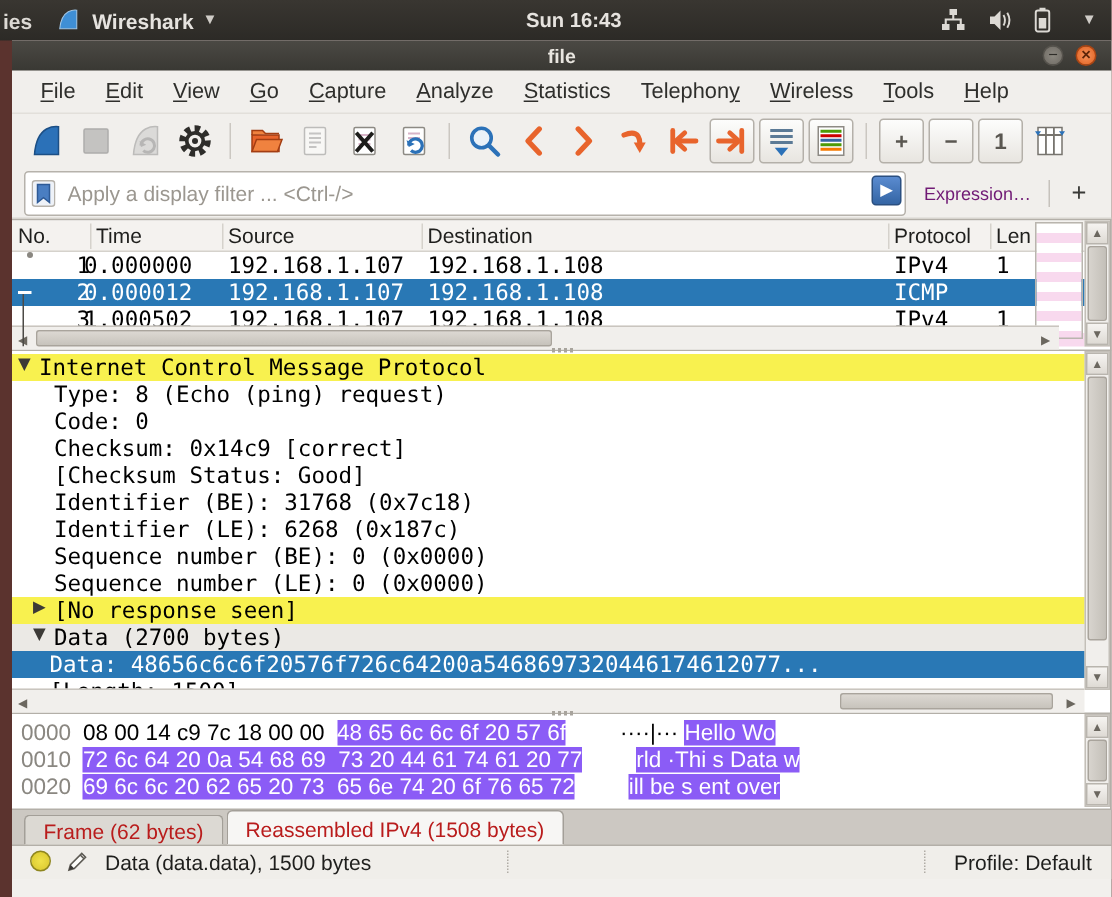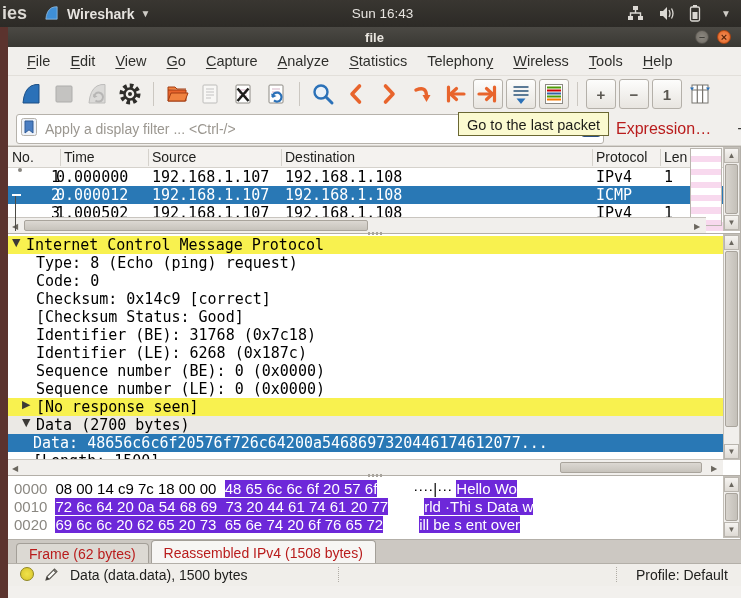--- a/index.html
+++ b/index.html
@@ -4,26 +4,26 @@
 <style>
   * { margin:0; padding:0; box-sizing:border-box; }
   html,body { width:741px; height:598px; overflow:hidden; }
   body { font-family:"Liberation Sans", sans-serif; background:#5b332e; position:relative; }
   .mono { font-family:"DejaVu Sans Mono", monospace; }
 
   
   #top-panel { position:absolute; left:0; top:0; width:741px; height:27px;
     background:linear-gradient(#393631,#2c2a26); color:#e6e3df; }
   #top-panel .left { position:absolute; left:0; top:0; height:27px; display:flex; align-items:center; }
-  .activities-frag { color:#dcd9d4; font-weight:bold; font-size:18px; padding-left:2px; }
+  .activities-frag { color:#dcd9d4; font-weight:bold; font-size:14px; padding-left:2px; }
   .panel-fin { width:17px; height:17px; margin-left:16px; }
   .panel-app { font-weight:bold; font-size:14px; margin-left:7px; }
   .panel-caret { font-size:10px; margin-left:6px; color:#cfccc7; }
   #clock { position:absolute; left:0; right:0; top:0; height:27px; display:flex; align-items:center; justify-content:center;
-    font-weight:normal; font-size:13.5px;padding-left:24px; }
+    font-weight:bold; font-size:13.5px;padding-left:24px; }
   #panel-right { position:absolute; right:10px; top:0; height:27px; display:flex; align-items:center; gap:14px; }
 
   
   #win { position:absolute; left:8px; top:27px; width:733px; height:571px; background:#f2f0ed; }
 
   #titlebar { height:20px; background:linear-gradient(#4b4944,#393833); position:relative;
     display:flex; align-items:center; justify-content:center; }
   #titlebar .title { color:#e9e6e0; font-weight:bold; font-size:13px; }
   .winbtn { position:absolute; top:3px; width:14px; height:14px; border-radius:50%;
     display:flex; align-items:center; justify-content:center; font-size:11px; line-height:1; }
@@ -41,28 +41,28 @@
   .tb { width:30px; height:30px; display:flex; align-items:center; justify-content:center; }
   .tb.disabled { opacity:.5; filter:grayscale(1); }
   .tb.btn { border:1px solid #b4b0a9; border-radius:3px; background:linear-gradient(#fdfdfc,#e8e5e0); }
   .tbsep { width:1px; height:24px; background:#cbc7c1; margin:0 5px; }
   .zoomglyph { font-size:15px; font-weight:bold; color:#5a5751; }
 
   
   #filterbar { height:34px; display:flex; align-items:center; padding:0 8px; background:#f1efec; gap:6px;
     border-bottom:1px solid #d8d5cf; position:relative; }
   #filter-box { flex:0 0 588px; height:30px; background:#fff; border:1px solid #b6b2ab; border-radius:3px;
-    display:flex; position:relative; }
+    display:flex; align-items:center; position:relative; }
   #filter-box input { border:none; outline:none; flex:1; font-size:14px; color:#6e6a64; background:transparent; padding-left:4px; }
   #filter-box input::placeholder { color:#9b9790; }
   .bookmark-wrap { width:24px; height:24px; display:flex; align-items:center; justify-content:center; }
   .apply-btn { position:absolute; right:2px; top:2px; width:20px; height:20px; border-radius:3px;
     background:linear-gradient(#5a8bd0,#3465a4); border:1px solid #2a4f80; color:#fff; font-size:11px;
     display:flex; align-items:center; justify-content:center; }
-  #expression { font-size:16px; color:#b91c1c; padding:0 6px; white-space:nowrap; }
+  #expression { font-size:12px; color:#701a75; padding:0 6px; white-space:nowrap; }
   .filter-sep { width:1px; height:18px; background:#c6c2bc; }
   #filter-add { font-size:17px; color:#3a3a37; padding:0 8px; }
 
   #tooltip { position:absolute; left:450px; top:85px; height:24px; padding:1px 8px 0 8px; z-index:60;
     background:#fbfad0; border:1px solid #6a6732; color:#1c1c18; font-size:14.5px; display:flex; align-items:center; }
 
   
   #packetlist { height:88px; position:relative; background:#fff; border:1px solid #b3afa8; border-left:none; }
   #pl-header { height:21px; background:linear-gradient(#f7f5f3,#ecea e6); background:#f4f2ef; border-bottom:1px solid #d5d2cc;
     position:relative; font-size:14px; color:#1f1f1d; }
@@ -114,21 +114,21 @@
   .l3 .dtext { left:25px; }
 
   
   #hexpane { height:64px; position:relative; background:#fff; border:1px solid #b3afa8; border-left:none; border-top:none;
     padding-top:4px; }
   .hexrow { height:18px; font-size:15px; white-space:pre; padding-left:6px; }
   .hexrow .off { color:#8a8781; }
   .hexrow .hexcol { margin-left:8px; }
   .hexrow .asccol { margin-left:36px; }
   .hx-plain { color:#000; }
-  .hx-sel { background:#6d28d9; color:#fff; }
+  .hx-sel { background:#8b5cf6; color:#fff; }
 
   
   #tabbar { height:24px; background:#ccc8c2; display:flex; align-items:flex-end; padding-left:8px; gap:2px;
     border-bottom:1px solid #b3afa8; }
   .tab { font-size:14px; color:#b91c1c; padding:2px 12px 3px 12px; border:1px solid #a39f98; border-bottom:none;
     border-radius:4px 4px 0 0; }
   .tab.inactive { background:#dcd9d3; height:20px; }
   .tab.active { background:#f7f6f4; height:23px; padding-top:4px; }
 
   
@@ -335,21 +335,20 @@
           </svg>
         </span>
       <input type="text" value="" placeholder="Apply a display filter ... &lt;Ctrl-/&gt;" style="">
       <span class="apply-btn">▶</span>
     </div>
     <span id="expression">Expression…</span>
     <span class="filter-sep"></span>
     <span id="filter-add">+</span>
   </div>
 
-  <div id="tooltip">Go to the last packet</div>
 
   <div id="packetlist">
     <div id="pl-header">
       <span style="left:4px">No.</span>
       <span style="left:56px">Time</span>
       <span style="left:144px">Source</span>
       <span style="left:277px">Destination</span>
       <span style="left:588px">Protocol</span>
       <span style="left:656px">Len</span>
       <span class="hsep" style="left:52px"></span>

